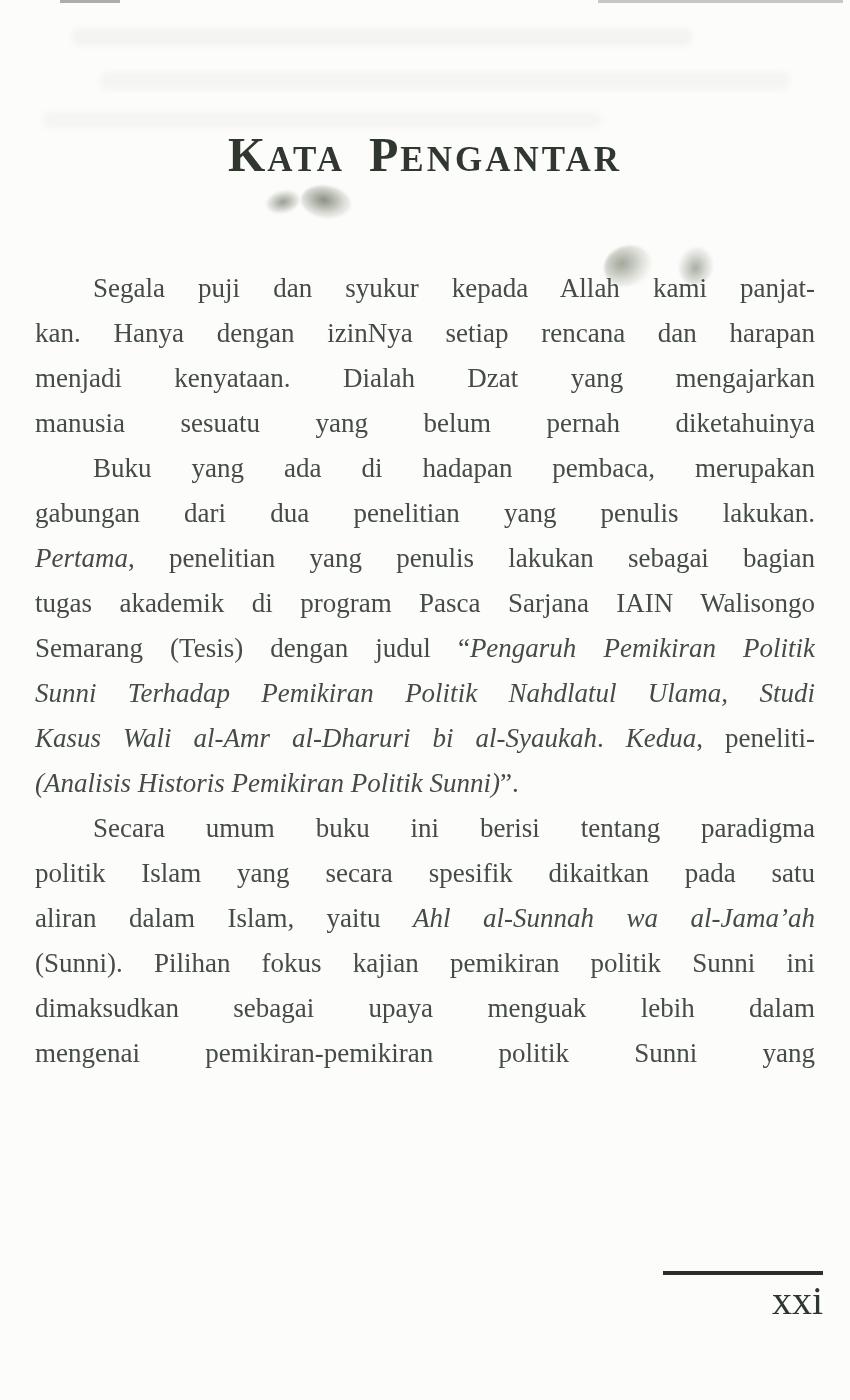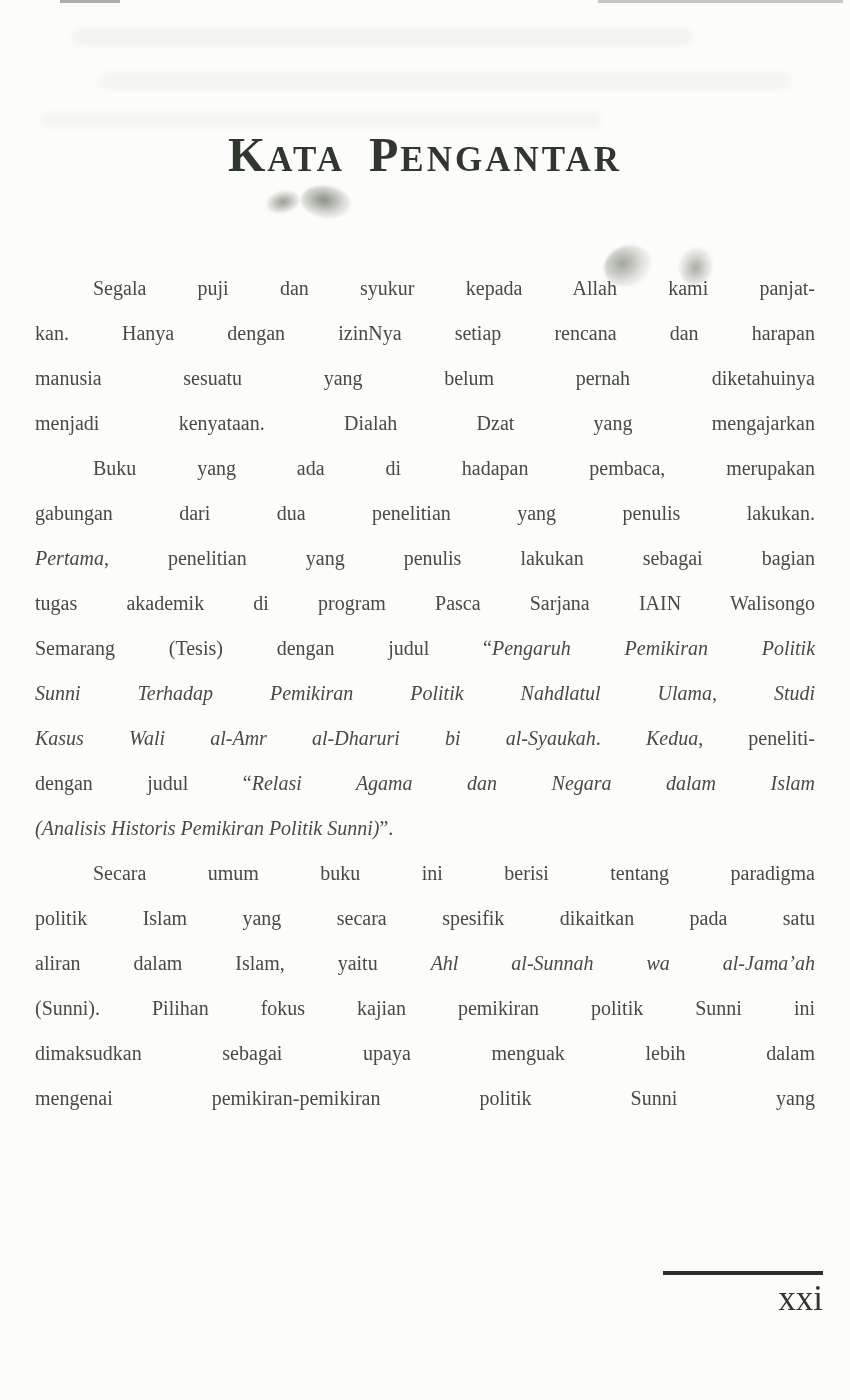--- a/index.html
+++ b/index.html
@@ -19,39 +19,39 @@
     font-weight:700;
     line-height:1;
     letter-spacing:2px;
     word-spacing:14px;
   }
   .title .big{font-size:48px;}
   .title .sc{font-size:35px;letter-spacing:3px;}
   
   .text-block{
     position:absolute;left:35px;top:266px;width:780px;
-    font-size:20px;line-height:45px;
+    font-size:27px;line-height:45px;
   }
   .line{
     text-align:justify;
     text-align-last:justify;
     height:45px;overflow:hidden;
     white-space:normal;
   }
   .line.flushleft{text-align-last:left;}
   .para .line:first-child{text-indent:58px;}
   .it{font-style:italic;}
   
   .rule{
     position:absolute;left:663px;top:1271px;width:160px;height:4px;
     background:var(--rule,#2b2f2a);
   }
   .pagenum{
     position:absolute;right:27px;top:1281px;
-    font-size:35px;line-height:1;
+    font-size:40px;line-height:1;
     color:var(--title_ink,#2f372f);
   }
   
   .smudge{position:absolute;filter:blur(1.2px);border-radius:50%;}
   .s1a{left:266px;top:191px;width:34px;height:22px;
        background:radial-gradient(ellipse,rgba(96,104,84,.65),rgba(96,104,84,.15) 60%,transparent 78%);
        transform:rotate(-12deg);}
   .s1b{left:301px;top:186px;width:50px;height:32px;
        background:radial-gradient(ellipse at 45% 45%,rgba(88,97,78,.7),rgba(88,97,78,.18) 55%,transparent 80%);
        transform:rotate(9deg);}
@@ -85,32 +85,31 @@
 
   <div class="smudge s1a"></div>
   <div class="smudge s1b"></div>
   <div class="smudge s2"></div>
   <div class="smudge s3"></div>
 
   <div class="text-block" id="text-block">
       <div class="para">
         <div class="line"><span>Segala puji dan syukur kepada Allah kami panjat-</span></div>
         <div class="line"><span>kan. Hanya dengan izinNya setiap rencana dan harapan</span></div>
+        <div class="line"><span>menjadi kenyataan. Dialah Dzat yang mengajarkan</span></div>
         <div class="line"><span>manusia sesuatu yang belum pernah diketahuinya</span></div>
-        <div class="line"><span>menjadi kenyataan. Dialah Dzat yang mengajarkan</span></div>
       </div>
       <div class="para">
         <div class="line"><span>Buku yang ada di hadapan pembaca, merupakan</span></div>
         <div class="line"><span>gabungan dari dua penelitian yang penulis lakukan.</span></div>
         <div class="line"><span class="it">Pertama</span><span>, penelitian yang penulis lakukan sebagai bagian</span></div>
         <div class="line"><span>tugas akademik di program Pasca Sarjana IAIN Walisongo</span></div>
         <div class="line"><span>Semarang (Tesis) dengan judul “</span><span class="it">Pengaruh Pemikiran Politik</span></div>
         <div class="line"><span class="it">Sunni Terhadap Pemikiran Politik Nahdlatul Ulama, Studi</span></div>
         <div class="line"><span class="it">Kasus Wali al-Amr al-Dharuri bi al-Syaukah</span><span>. </span><span class="it">Kedua</span><span>, peneliti-</span></div>
-        <div class="line"><span>dengan judul “</span><span class="it">Relasi Agama dan Negara dalam Islam</span></div>
         <div class="line flushleft"><span class="it">(Analisis Historis Pemikiran Politik Sunni)</span><span>”.</span></div>
       </div>
       <div class="para">
         <div class="line"><span>Secara umum buku ini berisi tentang paradigma</span></div>
         <div class="line"><span>politik Islam yang secara spesifik dikaitkan pada satu</span></div>
         <div class="line"><span>aliran dalam Islam, yaitu </span><span class="it">Ahl al-Sunnah wa al-Jama’ah</span></div>
         <div class="line"><span>(Sunni). Pilihan fokus kajian pemikiran politik Sunni ini</span></div>
         <div class="line"><span>dimaksudkan sebagai upaya menguak lebih dalam</span></div>
         <div class="line"><span>mengenai pemikiran-pemikiran politik Sunni yang</span></div>
       </div>

